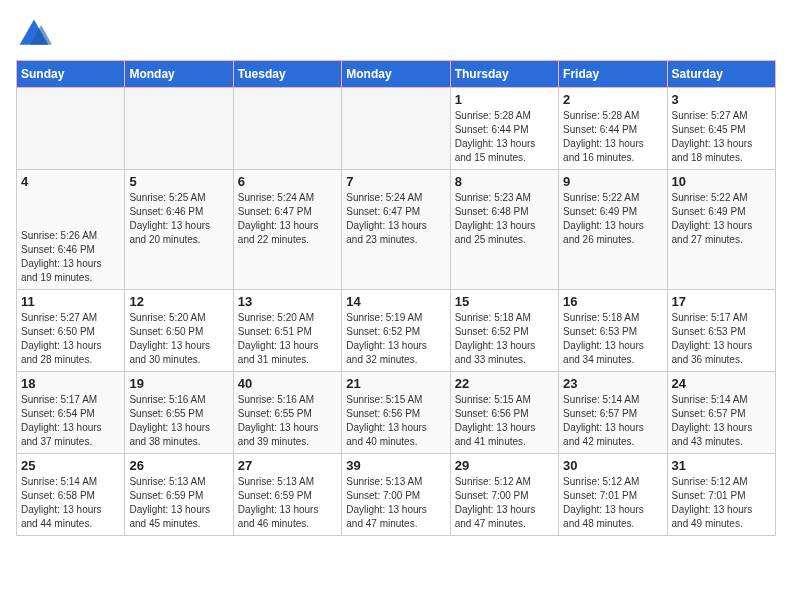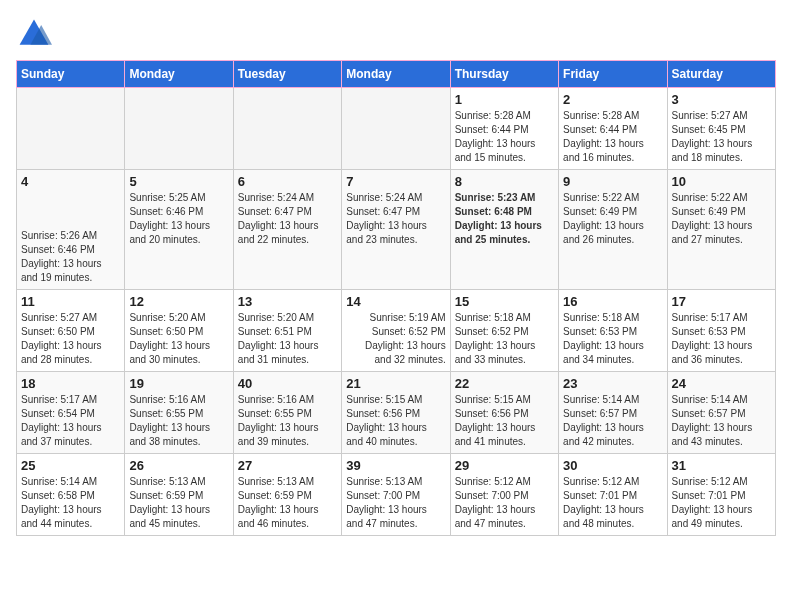--- a/index.html
+++ b/index.html
@@ -172,21 +172,21 @@
         </td>
         <td>
           <div class="day-number">7</div>
           <div class="day-info" style="white-space: pre-line;">Sunrise: 5:24 AM
 Sunset: 6:47 PM
 Daylight: 13 hours
 and 23 minutes.</div>
         </td>
         <td>
           <div class="day-number">8</div>
-          <div class="day-info" style="white-space: pre-line; font-weight: bold;">Sunrise: 5:23 AM
+          <div class="day-info" style="white-space: pre-line;">Sunrise: 5:23 AM
 Sunset: 6:48 PM
 Daylight: 13 hours
 and 25 minutes.</div>
         </td>
         <td>
           <div class="day-number">9</div>
           <div class="day-info" style="white-space: pre-line;">Sunrise: 5:22 AM
 Sunset: 6:49 PM
 Daylight: 13 hours
 and 26 minutes.</div>
@@ -216,21 +216,21 @@
         </td>
         <td>
           <div class="day-number">13</div>
           <div class="day-info" style="white-space: pre-line;">Sunrise: 5:20 AM
 Sunset: 6:51 PM
 Daylight: 13 hours
 and 31 minutes.</div>
         </td>
         <td>
           <div class="day-number">14</div>
-          <div class="day-info" style="white-space: pre-line; text-align: right;">Sunrise: 5:19 AM
+          <div class="day-info" style="white-space: pre-line;">Sunrise: 5:19 AM
 Sunset: 6:52 PM
 Daylight: 13 hours
 and 32 minutes.</div>
         </td>
         <td>
           <div class="day-number">15</div>
           <div class="day-info" style="white-space: pre-line;">Sunrise: 5:18 AM
 Sunset: 6:52 PM
 Daylight: 13 hours
 and 33 minutes.</div>

